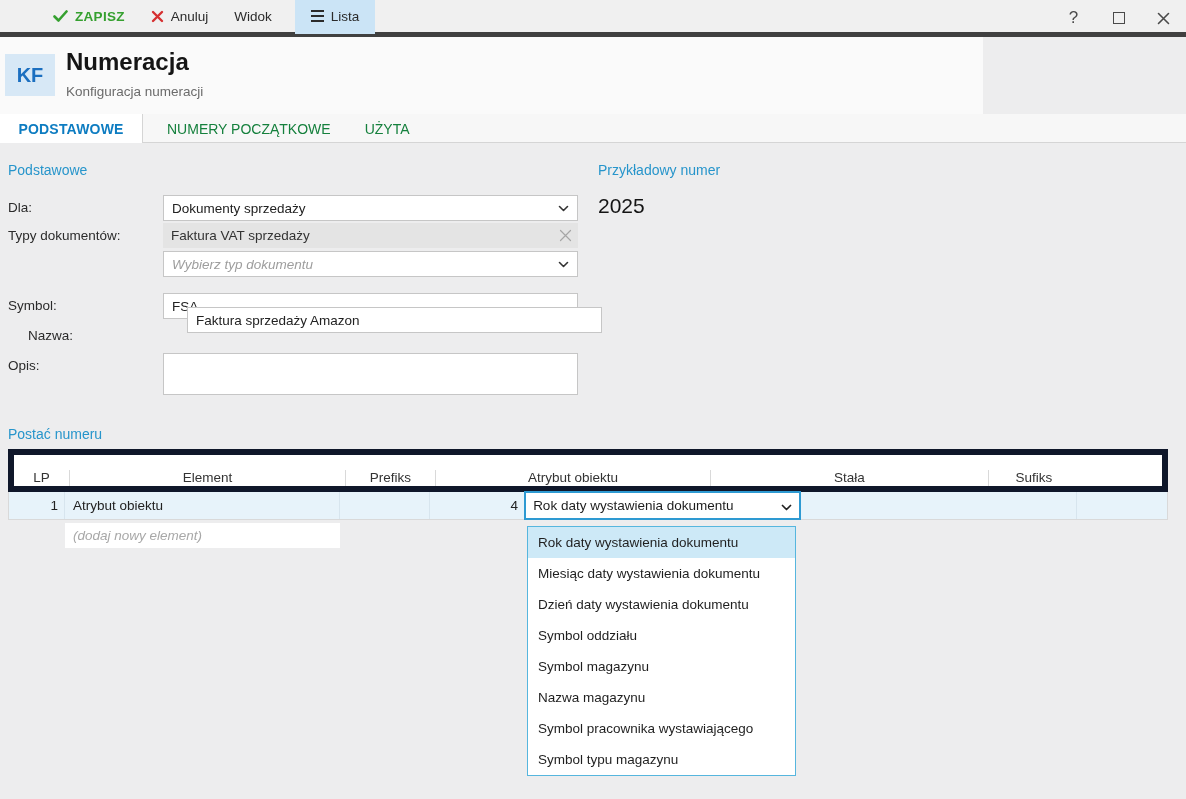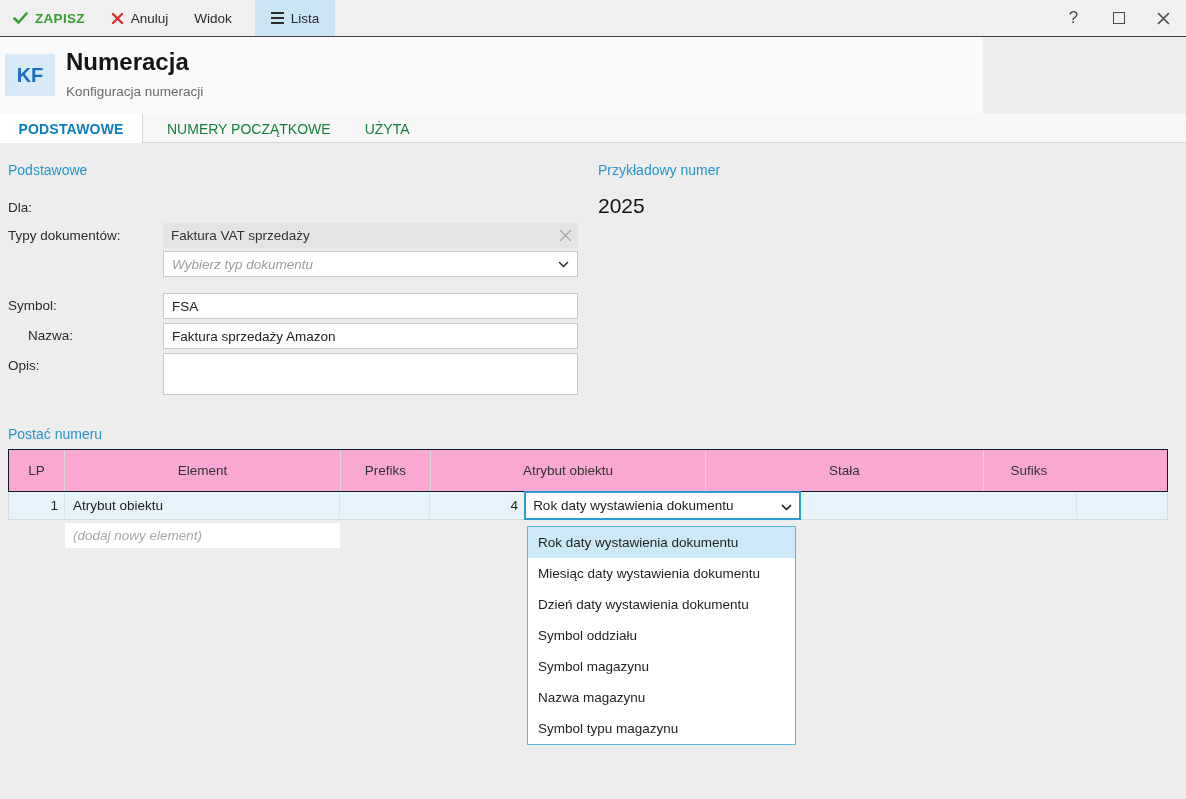--- a/index.html
+++ b/index.html
@@ -2,22 +2,22 @@
 <html><head>
 <meta charset="utf-8">
 <style>
   * { margin:0; padding:0; box-sizing:border-box; }
   html,body { width:1186px; height:799px; }
   body { font-family:"Liberation Sans","DejaVu Sans",sans-serif; background:#ededee; overflow:hidden; }
   #app { position:relative; width:1186px; height:799px; background:#ededee; }
 
   
   .toolbar { position:absolute; left:0; top:0; width:1186px; height:37px;
-             background:#f0f0f0; border-bottom:1px solid #404040;
-             display:flex; align-items:center; }
+             background:#f0f0f0; border-bottom:5px solid #404040;
+             display:flex; align-items:center;padding-left:40px; }
   .tb-btn { display:flex; align-items:center; gap:7px; height:36px; padding:0 13px;
             font-size:13.5px; color:#2b2b2b; cursor:default; }
   .tb-btn.save  { font-weight:bold; color:#35a02f; letter-spacing:.3px; }
   .tb-btn.list  { background:#cbe4f6; margin-left:10px; padding:0 16px; }
   .menu-icon { width:13px; height:12px;
                background:repeating-linear-gradient(to bottom,#2b2b2b 0 1.6px,transparent 1.6px 5px); }
   .win-controls { position:absolute; right:0; top:0; height:36px; display:flex; align-items:center; }
   .win-btn { width:45px; height:36px; display:flex; align-items:center; justify-content:center;
              color:#4a4a4a; font-size:17px; }
   .max-box { width:12px; height:12px; border:1.6px solid #4a4a4a; display:block; }
@@ -53,21 +53,21 @@
   .txt::placeholder { color:#9d9d9d; font-style:italic; }
   textarea.txt { resize:none; padding-top:4px; }
   .chip-row { position:absolute; left:163px; width:415px; height:25px; background:#e4e4e4;
               display:flex; align-items:center; padding:0 8px; font-size:13.5px; color:#333; }
   .chip-row .remove { position:absolute; right:4px; top:4px; }
 
   .example-value { position:absolute; left:598px; top:194px; font-size:21px; color:#141414; }
 
   
   .grid { position:absolute; left:8px; top:449px; width:1160px; }
-  .grid-head { display:flex; height:43px; background:#f9a8d4; border:1px solid #0f172a; }
+  .grid-head { display:flex; height:43px; background:#ffffff; border:6px solid #0f172a;align-items:flex-end; }
   .gh-cell { border-right:1px solid #d9d9d9; display:flex; align-items:center; justify-content:center;
              text-align:center; font-size:13.5px; color:#333; line-height:1.15; }
   .gh-cell:last-child { border-right:none; }
   .grid-row { display:flex; height:28px; background:#e7f3fa;
               border-left:1px solid #d9d9d9; border-right:1px solid #d9d9d9; border-bottom:1px solid #d9d9d9; }
   .gr-cell { border-right:1px solid #d7e5ee; font-size:13.5px; color:#222;
              display:flex; align-items:center; padding:0 8px; position:relative; }
   .gr-cell:last-child { border-right:none; }
   .gr-cell.num { justify-content:flex-end; padding-right:6px; }
   .c0{width:56px;} .c1{width:276px;} .c2{width:90px;} .c3{width:95px;}
@@ -145,20 +145,28 @@
 
   <div class="tabbar">
     <div class="tab active">PODSTAWOWE</div>
     <div class="tab t2">NUMERY POCZĄTKOWE</div>
     <div class="tab t3">UŻYTA</div>
   </div>
 
   <div class="section-label" style="left:8px; top:162px;">Podstawowe</div>
 
   <div class="fld-label" style="top:195px;">Dla:</div>
+  <div class="combo" style="top:195px;">
+    <span>Dokumenty sprzedaży</span>
+    <span class="chev">
+      <svg width="11" height="8" viewBox="0 0 11 8">
+          <path d="M1.5 1.5 L5.5 5.5 L9.5 1.5" fill="none" stroke="#333" stroke-width="1.6" stroke-linecap="round" stroke-linejoin="round"></path>
+        </svg>
+    </span>
+  </div>
 
   <div class="fld-label" style="top:223px;">Typy dokumentów:</div>
   <div class="chip-row" style="top:223px;">
     <span>Faktura VAT sprzedaży</span>
     <span class="remove">
       <svg width="17" height="17" viewBox="0 0 17 17">
           <path d="M3.5 3.5 L13.5 13.5 M13.5 3.5 L3.5 13.5" stroke="#a6a6a6" stroke-width="1.2" stroke-linecap="round"></path>
         </svg>
     </span>
   </div>
@@ -169,21 +177,21 @@
       <svg width="11" height="8" viewBox="0 0 11 8">
           <path d="M1.5 1.5 L5.5 5.5 L9.5 1.5" fill="none" stroke="#333" stroke-width="1.6" stroke-linecap="round" stroke-linejoin="round"></path>
         </svg>
     </span>
   </div>
 
   <div class="fld-label" style="top:293px;">Symbol:</div>
   <input class="txt" style="top: 293px;" value="FSA">
 
   <div class="fld-label" style="top:323px;margin-left:20px;">Nazwa:</div>
-  <input class="txt" style="top: 323px;" value="Faktura sprzedaży Amazon">
+  <input class="txt" style="top: 307px; margin-left: 24px;" value="Faktura sprzedaży Amazon">
 
   <div class="fld-label" style="top:353px;">Opis:</div>
   <textarea class="txt" style="top: 353px; height: 42px;"></textarea>
 
   <div class="section-label" style="left:598px; top:162px;">Przykładowy numer</div>
   <div class="example-value">2025</div>
 
   <div class="section-label" style="left:8px; top:426px;">Postać numeru</div>
 
   <div class="grid">
@@ -217,16 +225,17 @@
 
   <input class="add-row" placeholder="(dodaj nowy element)" style="">
 
   <div class="dropdown">
     <div class="dd-item selected">Rok daty wystawienia dokumentu</div>
     <div class="dd-item">Miesiąc daty wystawienia dokumentu</div>
     <div class="dd-item">Dzień daty wystawienia dokumentu</div>
     <div class="dd-item">Symbol oddziału</div>
     <div class="dd-item">Symbol magazynu</div>
     <div class="dd-item">Nazwa magazynu</div>
+    <div class="dd-item">Symbol pracownika wystawiającego</div>
     <div class="dd-item">Symbol typu magazynu</div>
   </div>
 
 </div>
 
 </body></html>

